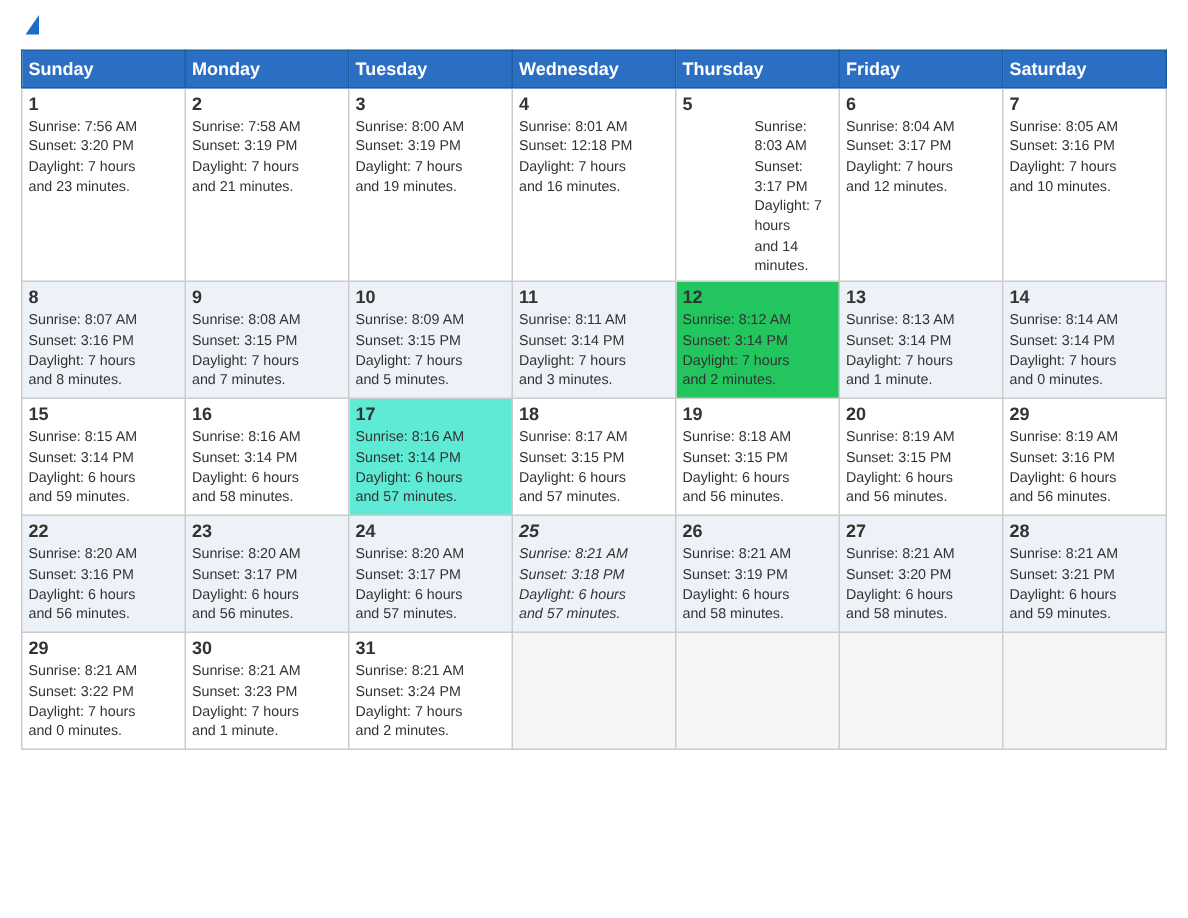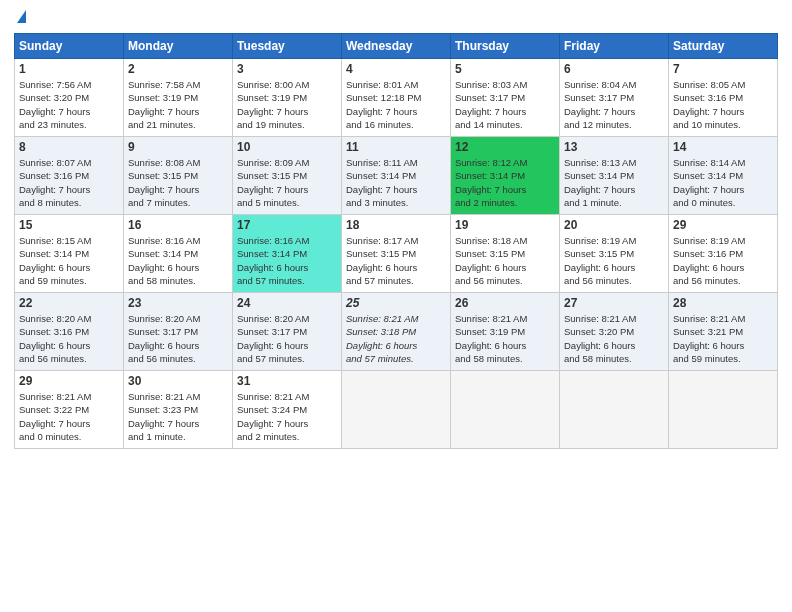--- a/index.html
+++ b/index.html
@@ -145,21 +145,21 @@
           </td>
           <td style="background: rgb(255, 255, 255);">
             <span class="day-num">4</span>
             <div class="day-info" style="white-space: pre-line;">Sunrise: 8:01 AM
 Sunset: 12:18 PM
 Daylight: 7 hours
 and 16 minutes.</div>
           </td>
           <td style="background: rgb(255, 255, 255);">
             <span class="day-num">5</span>
-            <div class="day-info" style="white-space: pre-line;">Sunrise: 8:03 AM
+            <div class="day-info" style="white-space: pre-line; margin-left: 48px;">Sunrise: 8:03 AM
 Sunset: 3:17 PM
 Daylight: 7 hours
 and 14 minutes.</div>
           </td>
           <td style="background: rgb(255, 255, 255);">
             <span class="day-num">6</span>
             <div class="day-info" style="white-space: pre-line;">Sunrise: 8:04 AM
 Sunset: 3:17 PM
 Daylight: 7 hours
 and 12 minutes.</div>

